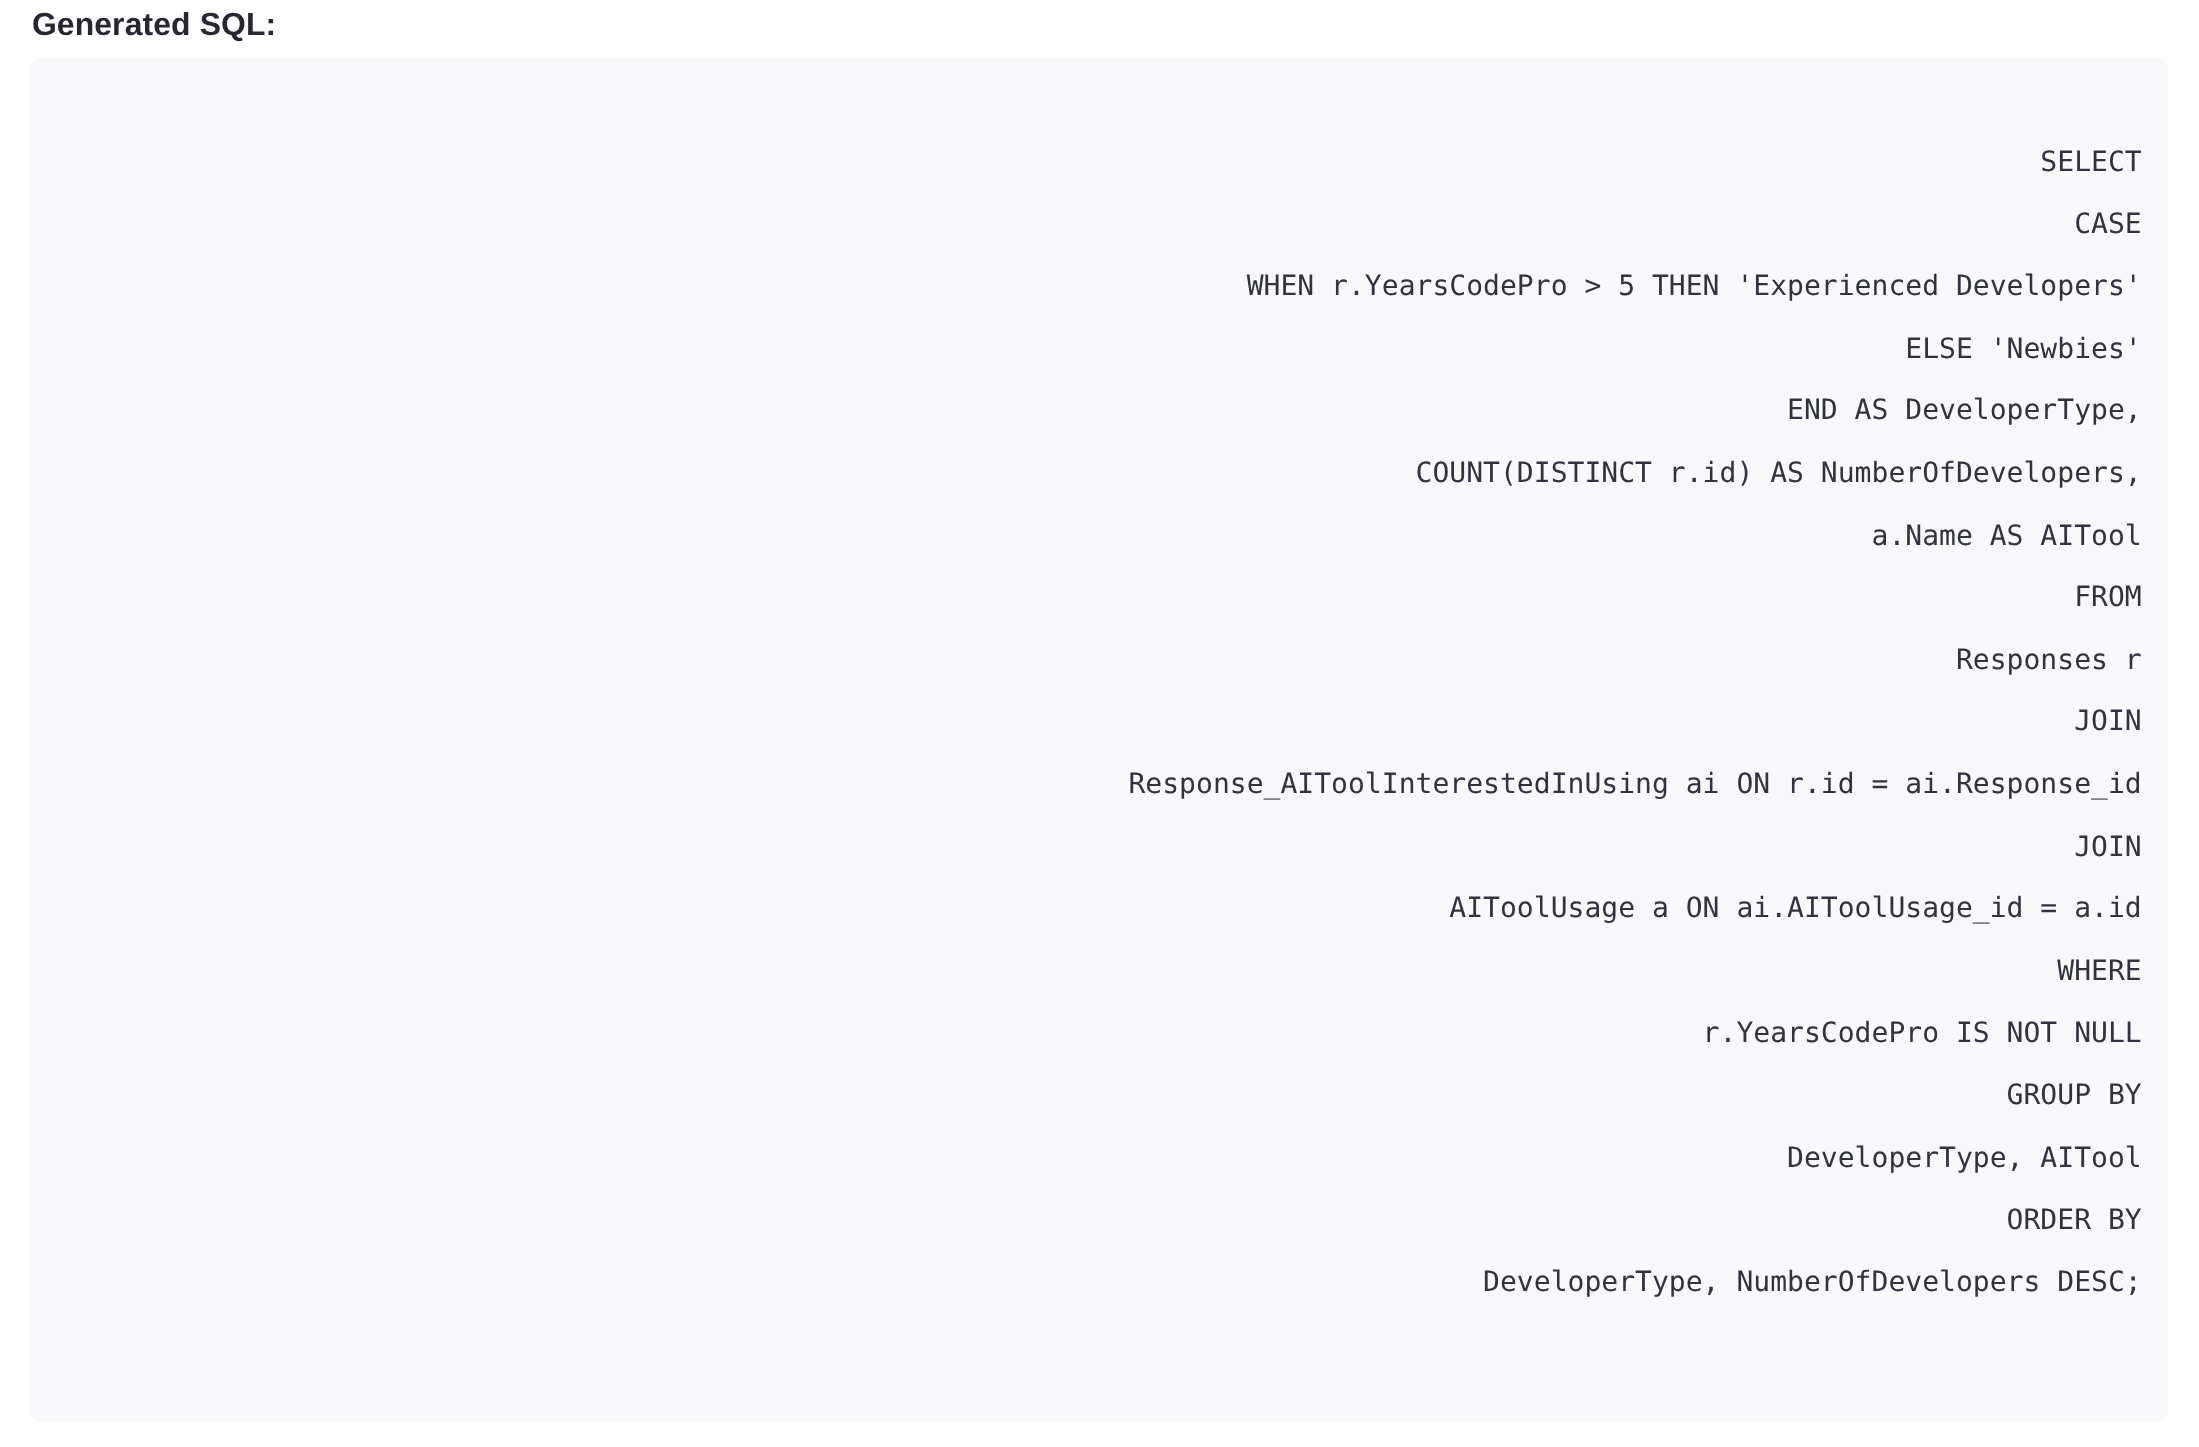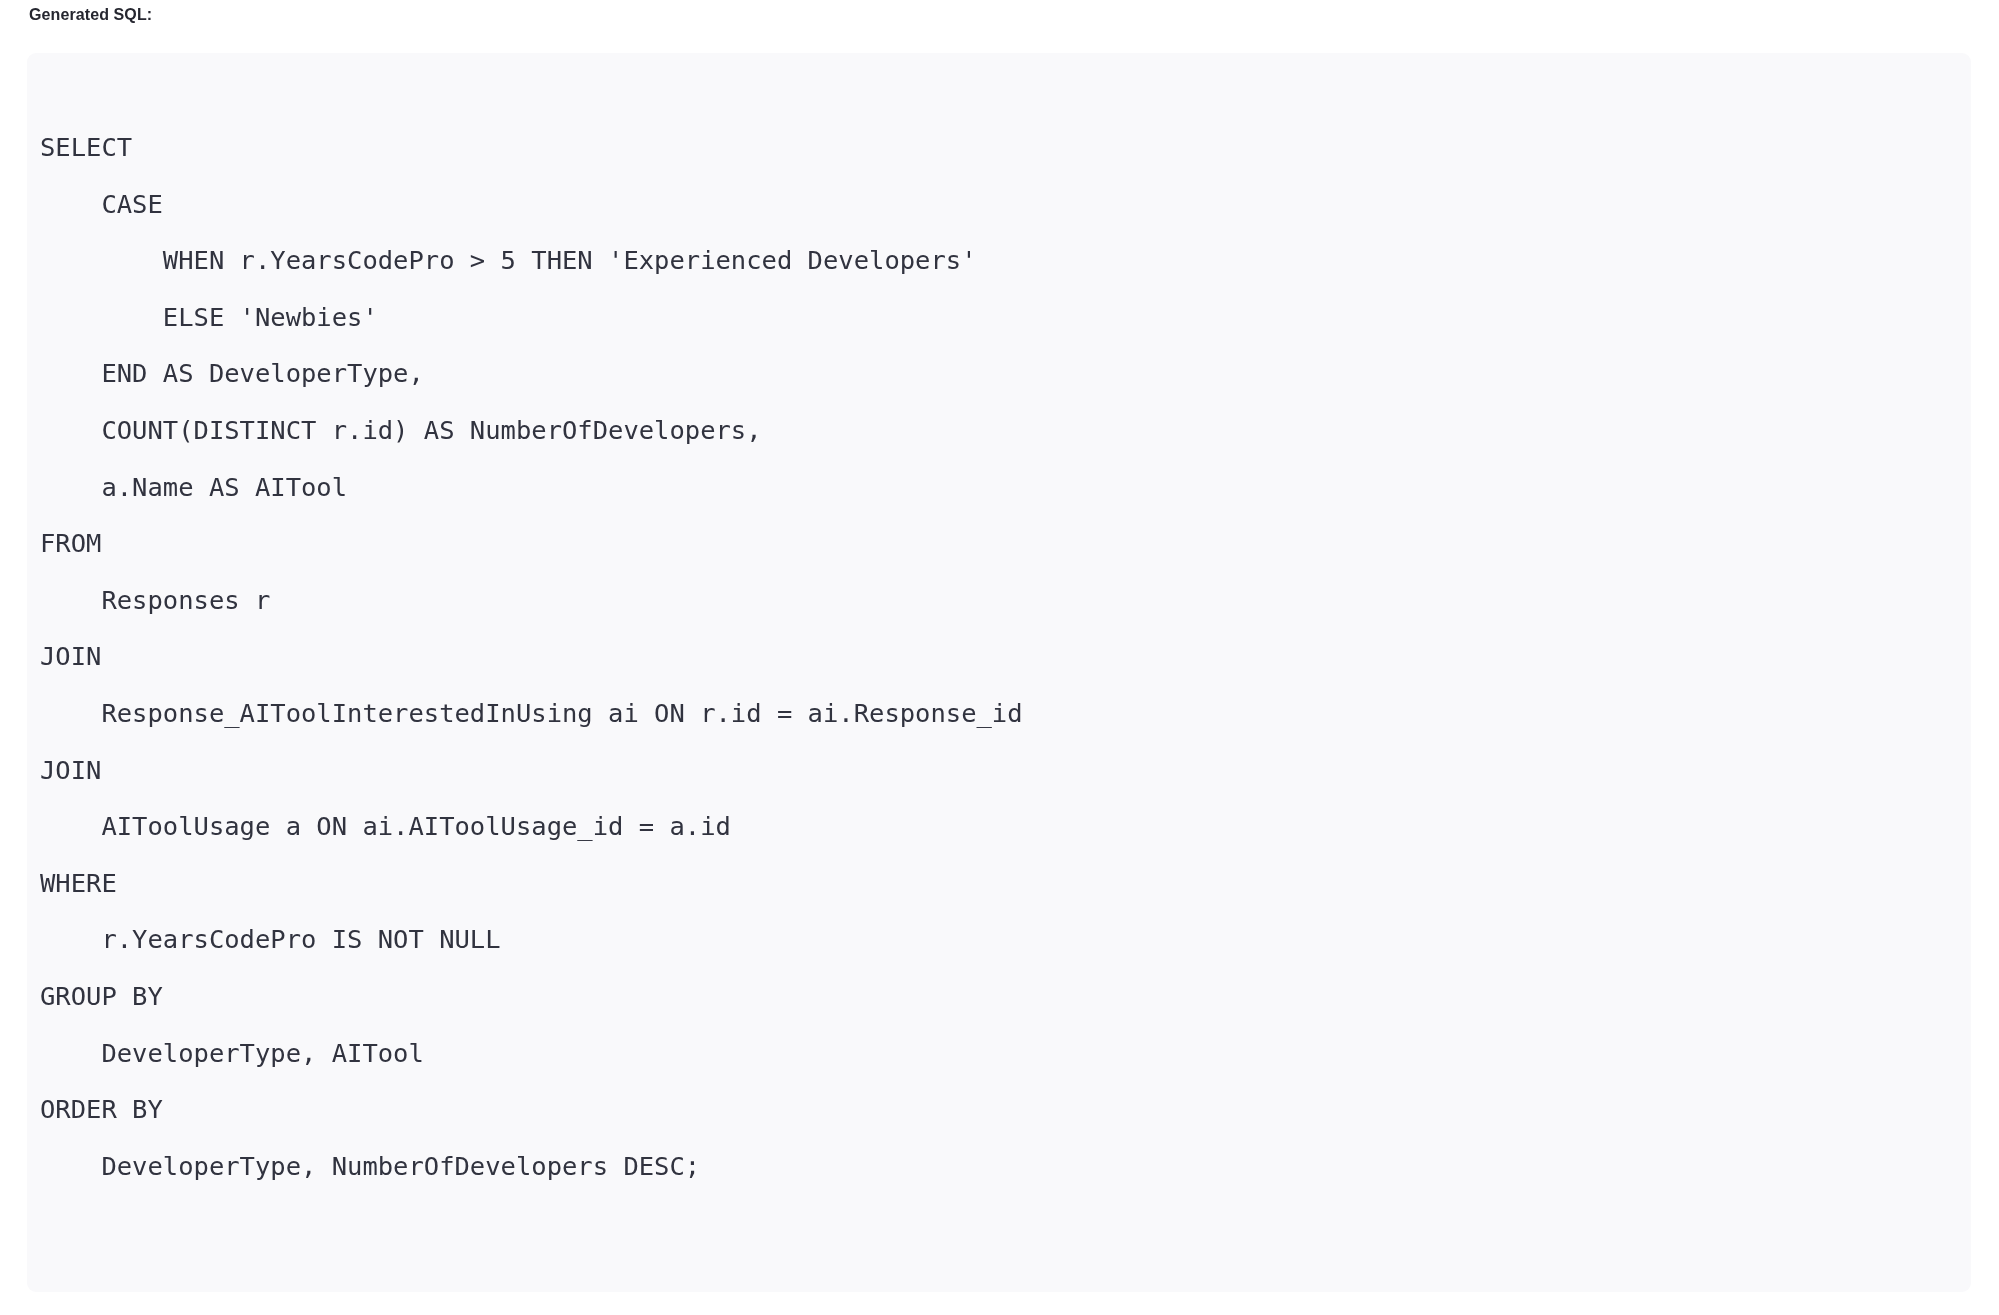--- a/index.html
+++ b/index.html
@@ -21,21 +21,21 @@
     height: 1315px;
     box-sizing: border-box;
     padding: 0;
   }
 
   .sql-heading {
     position: absolute;
     left: 29px;
     top: 5px;
     font-family: "Liberation Sans", sans-serif;
-    font-size: 16px;
+    font-size: 29px;
     font-weight: bold;
     color: #262730;
     letter-spacing: 0.1px;
     line-height: 1.3;
     white-space: nowrap;
   }
 
   .code-block {
     position: absolute;
     left: 27px;
@@ -51,20 +51,21 @@
 
   .code-pre {
     margin: 0;
     padding: 0 24px 0 13px;
     font-family: "DejaVu Sans Mono", "Liberation Mono", monospace;
     font-size: 25.5px;
     line-height: 56.6px;
     color: #31333f;
     white-space: pre;
     tab-size: 4;
+    text-align: right;
   }
 
   .code-line {
     display: block;
     white-space: pre;
     min-height: 56.6px;
   }
 </style>
 </head>
 <body>

